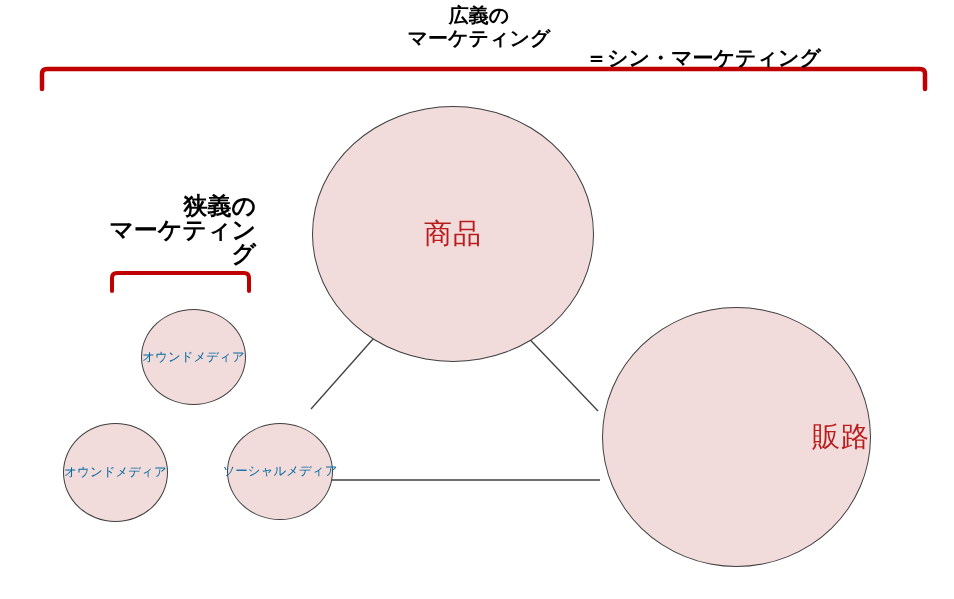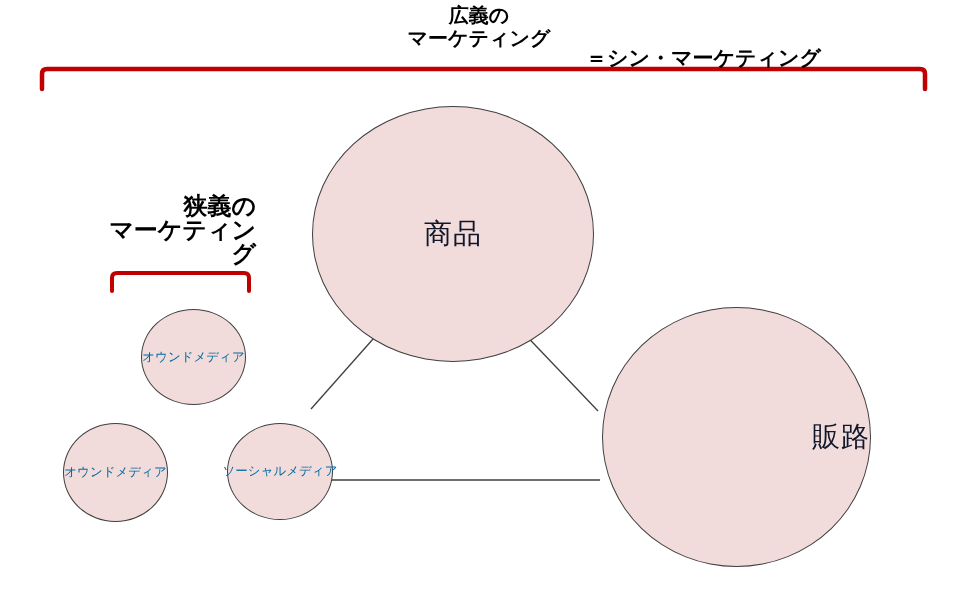--- a/index.html
+++ b/index.html
@@ -19,21 +19,21 @@
     position:absolute;
     border:1px solid #3f3f3f;
     border-radius:50%;
     box-sizing:border-box;
     display:flex;align-items:center;justify-content:center;
     z-index:1;
   }
   .fill-pink{background:#F2DCDB;}
   .fill-gray{background:#F2F2F2;}
   .circle-label-lg{
-    font-size:28px;font-weight:400;color:#0f172a;
+    font-size:28px;font-weight:400;color:#b91c1c;
     white-space:nowrap;letter-spacing:1px;
   }
   .circle-label-sm{
     font-size:12.5px;font-weight:400;color:#0369a1;
     white-space:nowrap;
   }
   #c-promotion{left:58px;top:309px;width:282px;height:276px;}
   #c-product{left:312px;top:106px;width:282px;height:256px;}
   #c-channel{left:602px;top:307px;width:269px;height:260px;justify-content:flex-end;}
   #c-owned{left:141px;top:309px;width:105px;height:96px;}

